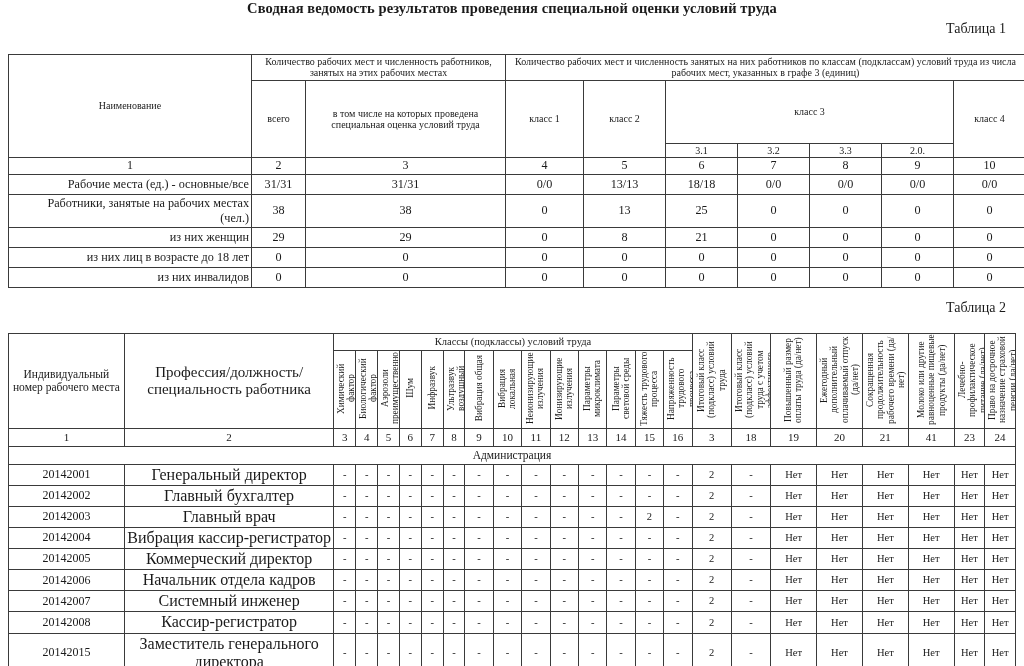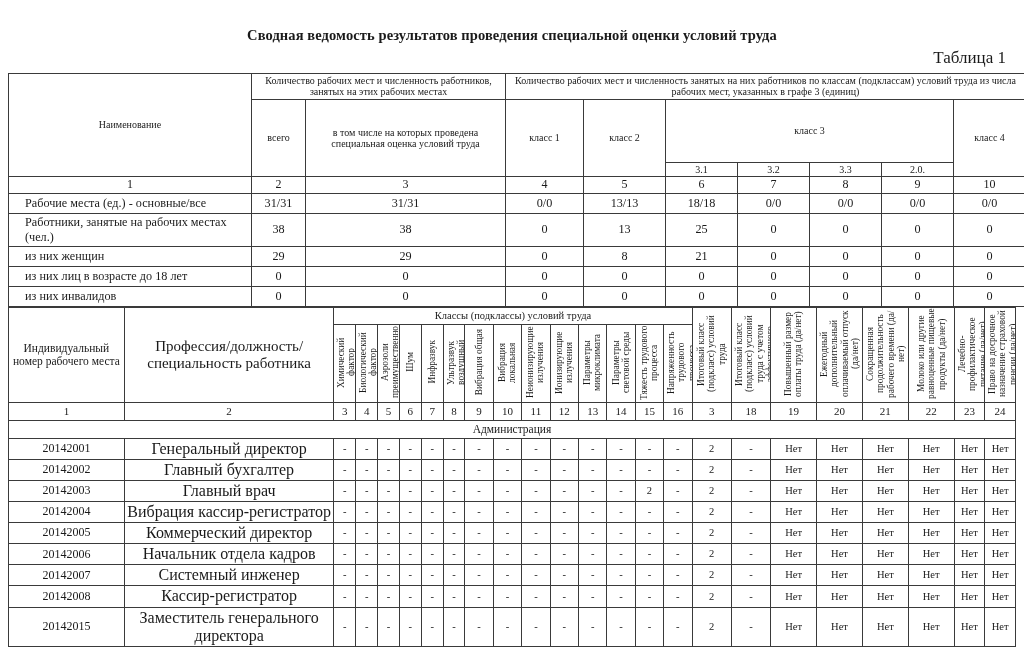--- a/index.html
+++ b/index.html
@@ -19,36 +19,36 @@
     width: 1024px;
     height: 666px;
     position: relative;
     box-sizing: border-box;
     padding: 0 8px;
   }
   .doc-title {
     text-align: center;
     font-weight: bold;
     font-size: 14.5px;
-    margin: 27px 0 0 0;
+    margin: 0 0 0 0;
     letter-spacing: 0.1px;
   }
   .org-line {
     margin: 18px 0 0 8px;
     font-size: 14.5px;
     white-space: nowrap;
   }
   .org-value {
     border-bottom: 1px solid #333;
     padding: 0 2px 1px 2px;
   }
   .tbl-caption {
     text-align: right;
-    font-size: 17px;
-    margin: 4px 10px 5px 0;
+    font-size: 14px;
+    margin: 4px 10px 17px 0;
   }
   table.grid {
     border-collapse: collapse;
     width: 1008px;
     table-layout: fixed;
     font-size: 11.5px;
   }
   table.grid th, table.grid td {
     border: 1px solid #3a3a3a;
     padding: 1px 2px;
@@ -56,21 +56,21 @@
     vertical-align: middle;
     line-height: 1.13;
     font-weight: normal;
     overflow: hidden;
   }
   
   #table1 { font-size: 12.2px; }
   #table1 th { font-size: 10px; }
   #table1 td { font-size: 12.2px; height: 17px; }
   #table1 .t1-name {
-    text-align: left;
+    text-align: right;
     padding-left: 16px;
     line-height: 1.2;
   }
   #table1 .numrow td { font-size: 12px; height: 14px; }
   .h-name-cell { height: 100px; }
 
   
   #table2 { font-size: 10.5px; }
   #table2 td, #table2 th { height: 15px; }
   .vert-head {
@@ -213,20 +213,21 @@
         <td>0</td>
         <td>0</td>
         <td>0</td>
         <td>0</td>
         <td>0</td>
         <td>0</td>
       </tr>
     </tbody>
   </table>
 
+  <div class="tbl-caption" style="margin-top:12px">Таблица 2</div>
 
   <table class="grid" id="table2">
     <colgroup>
       <col style="width:106px">
       <col style="width:192px">
       <col style="width:20px">
         <col style="width:20px">
         <col style="width:20px">
       <col style="width:20px">
         <col style="width:20px">
@@ -293,21 +294,21 @@
         <td>12</td>
         <td>13</td>
         <td>14</td>
         <td>15</td>
         <td>16</td>
         <td>3</td>
         <td>18</td>
         <td>19</td>
         <td>20</td>
         <td>21</td>
-        <td>22</td>
+        <td>41</td>
         <td>23</td>
         <td>24</td>
       </tr>
     </thead>
     <tbody id="t2-body">
       <tr class="section-row">
         <td colspan="24">Администрация</td>
       </tr>
     <tr>
           <td class="t2-id">20142001</td>

